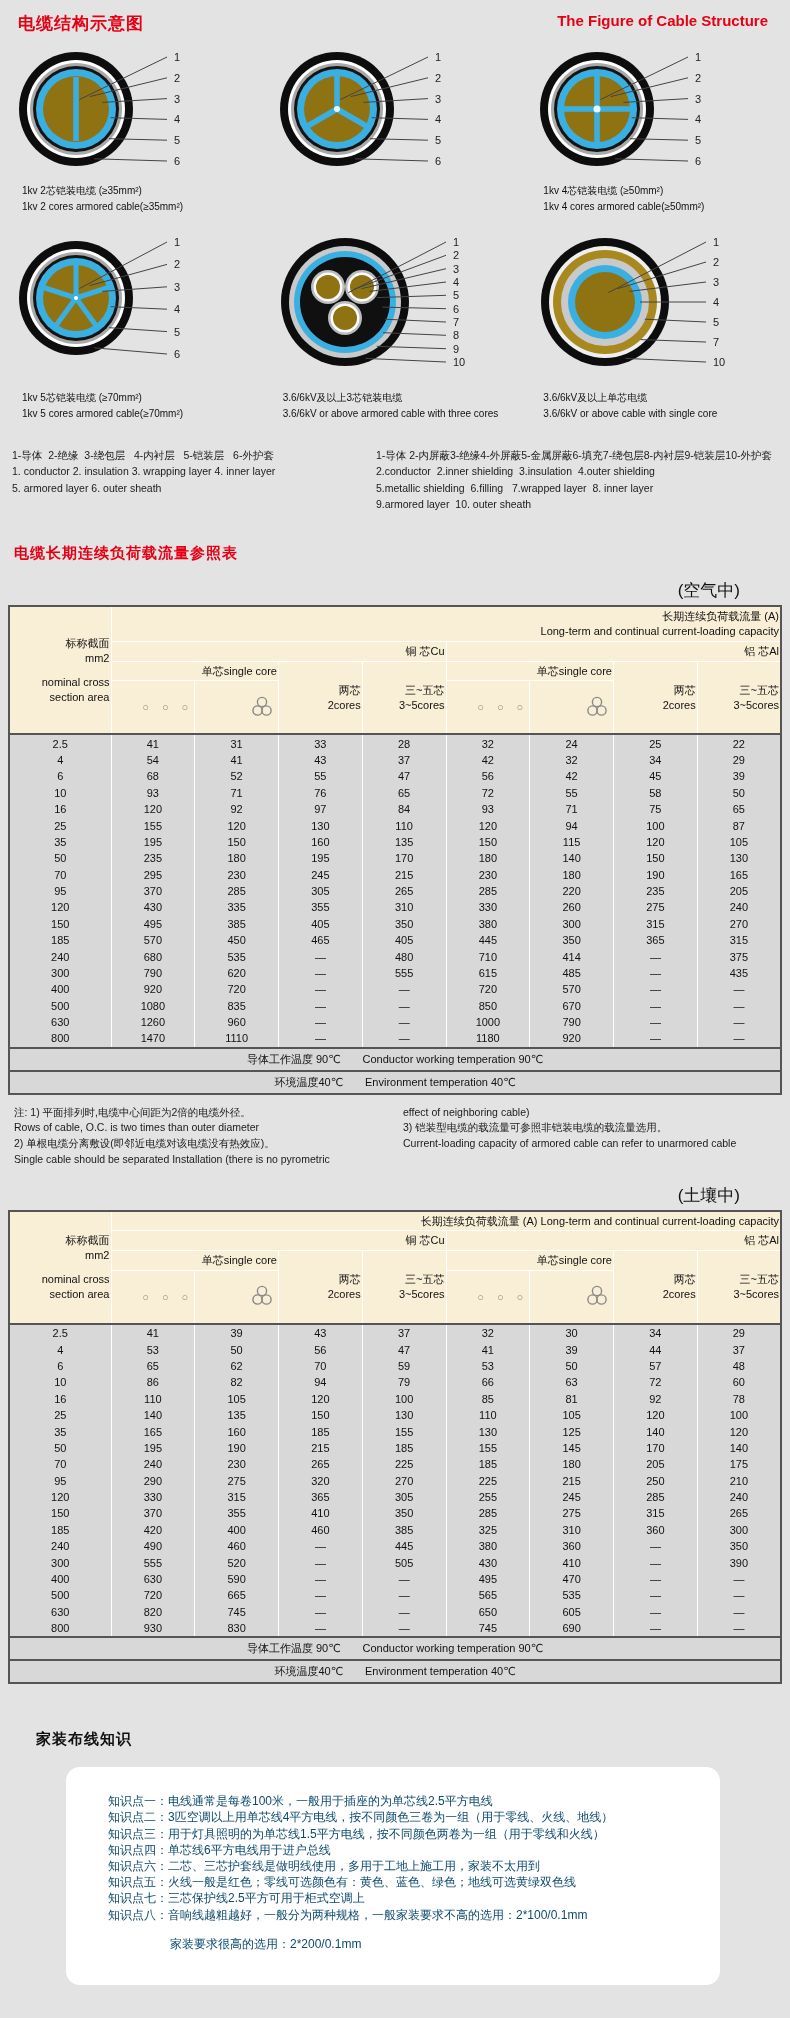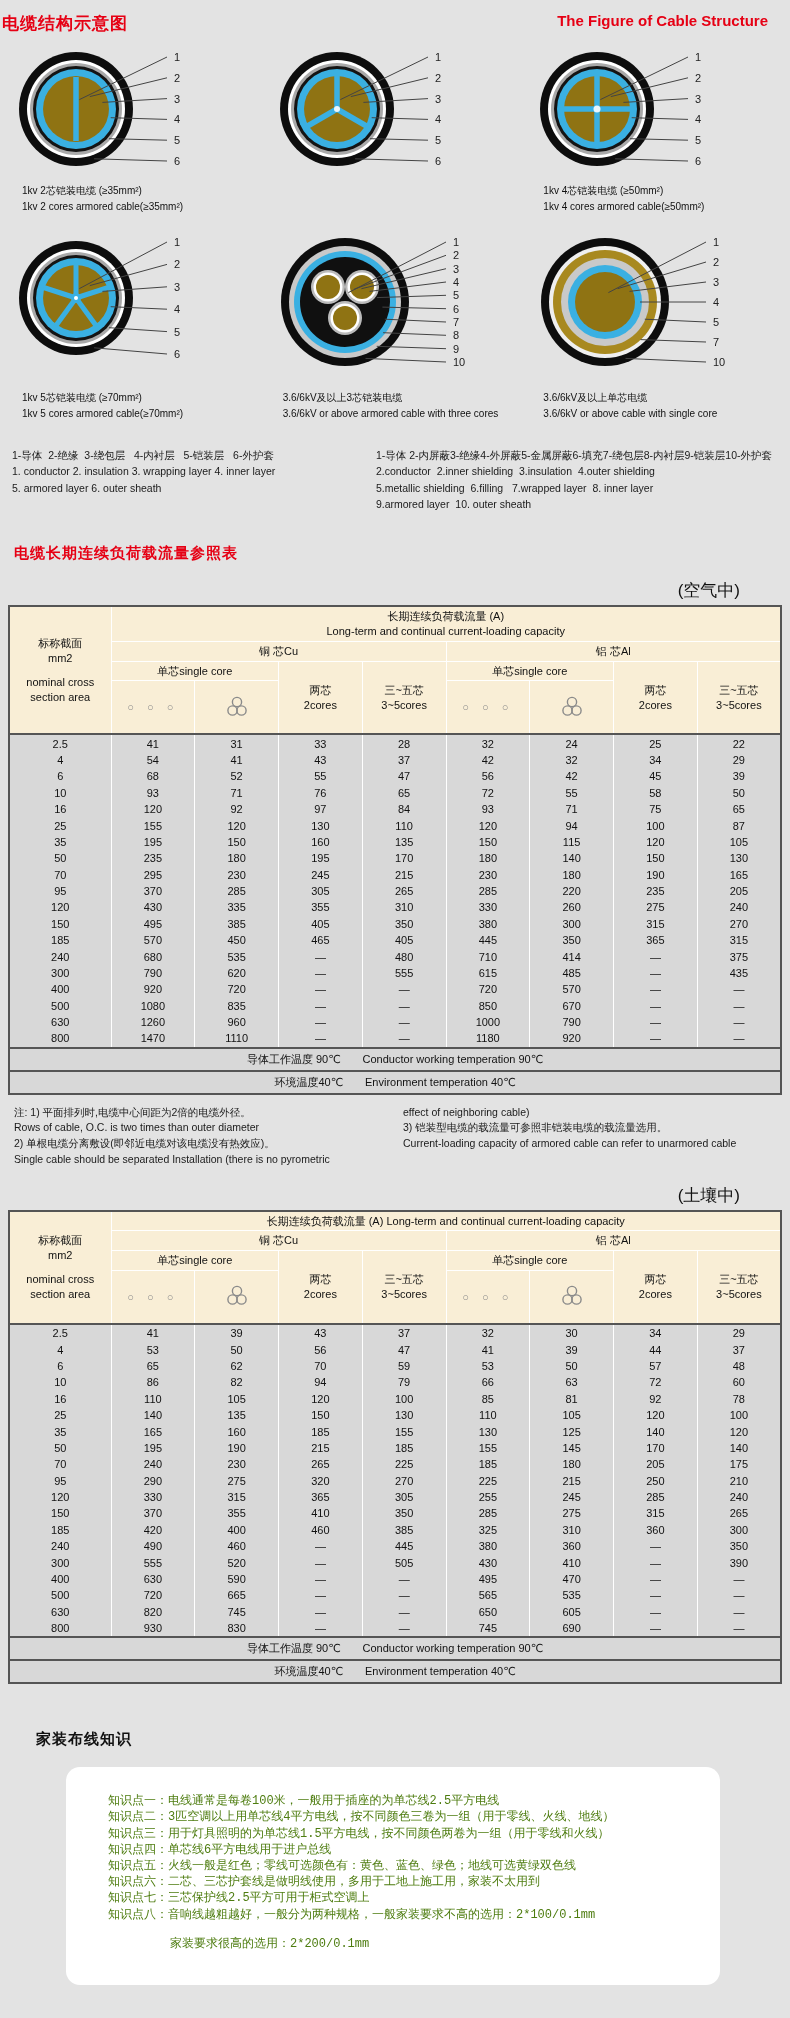--- a/index.html
+++ b/index.html
@@ -4,55 +4,55 @@
 <style>
   html,body{margin:0;padding:0;}
   body{
     width:790px;
     background:#e3e3e3;
     font-family:"Liberation Sans","DejaVu Sans",sans-serif;
     color:#222;
   }
   .page{width:790px;overflow:hidden;}
   
-  .topbar{display:flex;justify-content:space-between;align-items:flex-start;padding:12px 22px 2px 2px;}
+  .topbar{display:flex;justify-content:space-between;align-items:flex-start;padding:12px 22px 2px 18px;}
   .title-cn{color:#e60014;font-weight:bold;font-size:17px;letter-spacing:1px;}
   .title-en{color:#e60014;font-weight:bold;font-size:15px;margin-left:24px;}
   
   .diagram-grid{display:grid;grid-template-columns:1fr 1fr 1fr;padding:2px 2px 0 6px;}
   .diagram-cell{display:flex;flex-direction:column;padding:6px 0 8px 8px;}
   .diagram-cell .spacer{flex:1;}
   .caption{font-size:10px;line-height:1.55;margin-top:10px;padding-left:8px;color:#111;}
   svg text.lbl{font-size:11px;fill:#222;font-family:"Liberation Sans","DejaVu Sans",sans-serif;}
   
   .legend-row{display:flex;gap:18px;padding:18px 8px 0 12px;font-size:10.5px;line-height:1.55;color:#1a1a1a;}
   .legend-col{white-space:pre-wrap;}
   .legend-left{width:46%;}
   .legend-right{width:54%;}
   
   .section-title{color:#e60014;font-weight:bold;font-size:15px;padding:32px 0 0 14px;letter-spacing:1px;}
   .env-label{text-align:right;padding:16px 50px 3px 0;font-size:17px;color:#111;}
   
   table.cap{border-collapse:collapse;margin:0 8px;width:774px;table-layout:fixed;border:2px solid #555;background:#d8d8d8;}
   .cap col.c1{width:102px;}
-  .cap th{background:#f9eed6;border:1px solid #fff;font-weight:normal;font-size:11px;padding:2px 1px;color:#111;text-align:center;line-height:1.35;}
+  .cap th{background:#f9eed6;border:1px solid #fff;font-weight:normal;font-size:11px;padding:2px 1px;color:#111;text-align:right;line-height:1.35;}
   .cap th .sym{color:#8a8a8a;letter-spacing:5px;font-size:11px;}
   .cap td{background:#d8d8d8;border-left:1px solid #fff;border-right:1px solid #fff;text-align:center;font-size:11px;padding:2.2px 0;color:#111;}
   .cap tbody tr:first-child td{border-top:2px solid #555;}
   .cap .ftr td{border-top:2px solid #555;padding:3px 0;}
   .cap .f-cn{margin-right:22px;}
   .col1-gap{height:9px;}
   .sym-cell{height:48px;vertical-align:middle;}
   
   .notes{display:flex;gap:16px;padding:10px 14px 0 14px;font-size:10.5px;line-height:1.5;color:#1a1a1a;}
   .notes-col{width:50%;}
   
   .kn-title{font-weight:bold;font-size:15px;padding:46px 0 0 36px;color:#111;letter-spacing:1px;}
   .kn-card{background:#ffffff;border-radius:14px;margin:18px 70px 26px 66px;padding:26px 28px 20px 42px;}
-  .kn-card > div{font-size:12px;line-height:1.35;margin:0 0 13px 0;color:#4d7c0f;font-family:Liberation Mono, monospace;}
+  .kn-card > div{font-size:12px;line-height:1.35;margin:0 0 13px 0;color:#0c4a6e;}
   .kn-cont{padding-left:62px;}
 </style>
 </head>
 <body>
 
 <div class="page">
 
   <div class="topbar">
     <div class="title-cn">电缆结构示意图</div>
     <div class="title-en">The Figure of Cable Structure</div>
@@ -867,21 +867,21 @@
     </tbody>
   </table>
 
   <div class="kn-title">家装布线知识</div>
   <div class="kn-card">
     <div>
         <div>知识点一：电线通常是每卷100米，一般用于插座的为单芯线2.5平方电线</div>
         <div>知识点二：3匹空调以上用单芯线4平方电线，按不同颜色三卷为一组（用于零线、火线、地线）</div>
         <div>知识点三：用于灯具照明的为单芯线1.5平方电线，按不同颜色两卷为一组（用于零线和火线）</div>
         <div>知识点四：单芯线6平方电线用于进户总线</div>
+        <div>知识点六：二芯、三芯护套线是做明线使用，多用于工地上施工用，家装不太用到</div>
         <div>知识点五：火线一般是红色；零线可选颜色有：黄色、蓝色、绿色；地线可选黄绿双色线</div>
-        <div>知识点六：二芯、三芯护套线是做明线使用，多用于工地上施工用，家装不太用到</div>
         <div>知识点七：三芯保护线2.5平方可用于柜式空调上</div>
         <div>知识点八：音响线越粗越好，一般分为两种规格，一般家装要求不高的选用：2*100/0.1mm</div>
       </div>
     <div class="kn-cont">家装要求很高的选用：2*200/0.1mm</div>
   </div>
 
 </div>
 
 </body></html>

